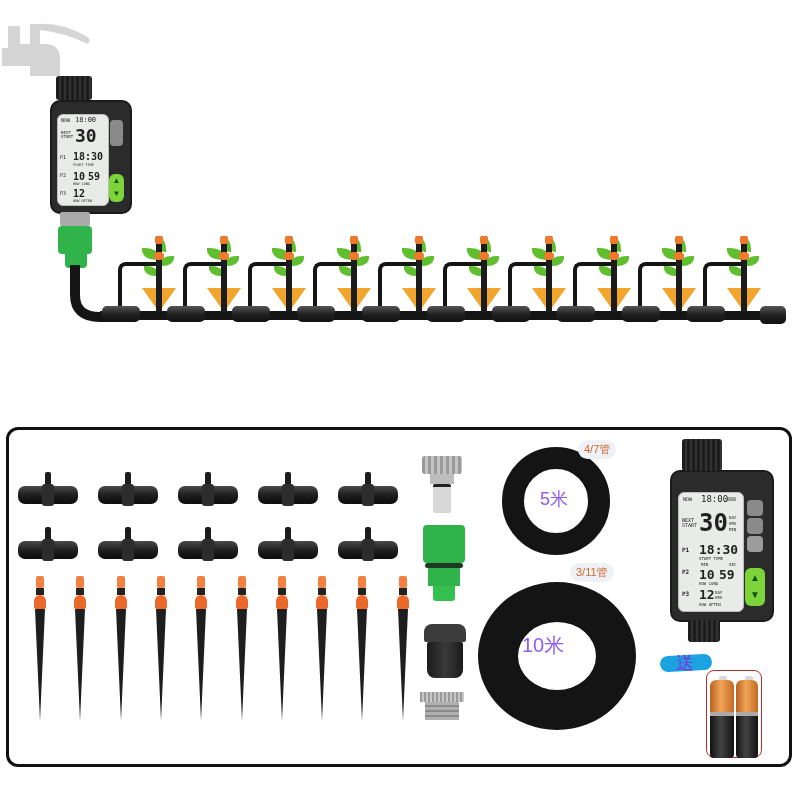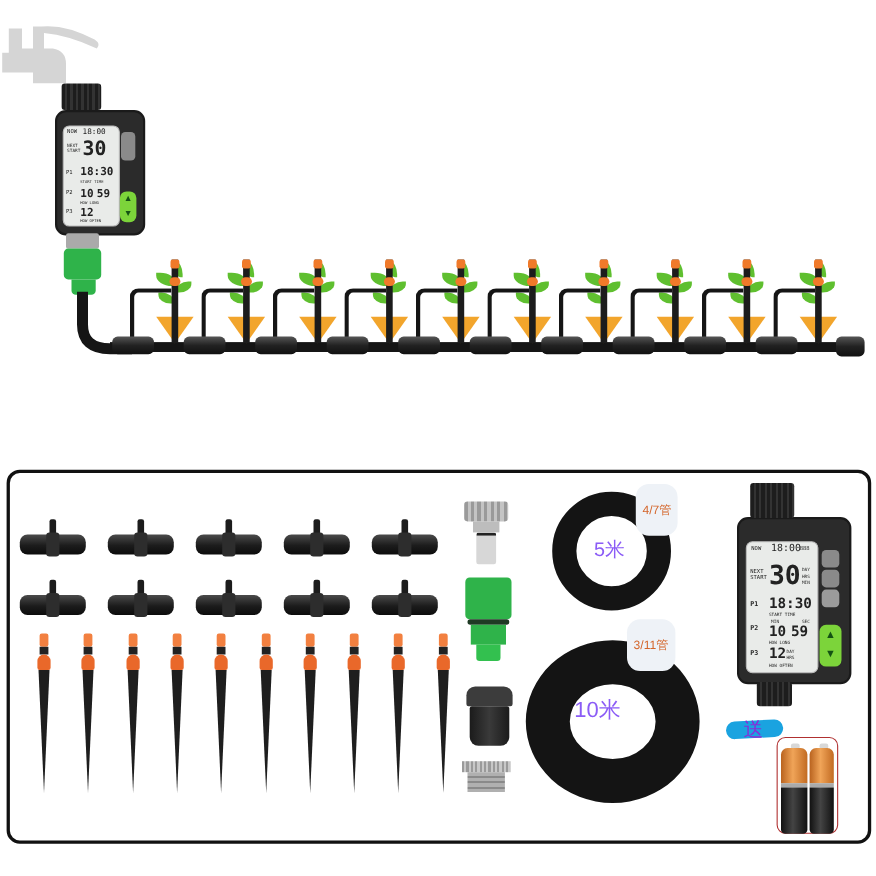--- a/index.html
+++ b/index.html
@@ -26,21 +26,21 @@
   .tee{width:60px;height:24px;}
   .tee .body{position:absolute;left:0;top:6px;width:60px;height:18px;background:linear-gradient(#4a4a4a,#1c1c1c 55%,#0c0c0c);border-radius:7px;}
   .tee .mid{position:absolute;left:24px;top:4px;width:12px;height:22px;background:#2d2d2d;border-radius:3px;}
   .tee .barb{position:absolute;left:27px;top:-8px;width:6px;height:14px;background:#1c1c1c;border-radius:2px;}
   .stake{width:14px;height:145px;}
   .stake .cap{position:absolute;left:3px;top:0;width:8px;height:12px;background:#f28040;border-radius:2px;}
   .stake .ring{position:absolute;left:3px;top:12px;width:8px;height:7px;background:#222;}
   .stake .bulb{position:absolute;left:1px;top:19px;width:12px;height:14px;background:#e9682a;border-radius:6px 6px 2px 2px;}
   .stake .spike{position:absolute;left:2px;top:33px;width:0;height:0;border-left:5px solid transparent;border-right:5px solid transparent;border-top:112px solid #1e1e1e;}
   .coil{border-radius:50%;border-style:solid;border-color:#141414;box-sizing:border-box;}
-  .tag{background:#eef2f7;border-radius:12px;color:#d4652a;font-size:11px;padding:16px 6px;}
+  .tag{background:#eef2f7;border-radius:12px;color:#d4652a;font-size:11px;padding:2px 6px;}
   .biglabel{color:#8b5cf6;}
   .battery{width:26px;height:78px;}
   .battery .top{position:absolute;left:0;top:0;width:26px;height:32px;background:linear-gradient(90deg,#b9631f,#f0a458 45%,#c26b22);border-radius:6px 6px 0 0;}
   .battery .tip{position:absolute;left:9px;top:-4px;width:8px;height:5px;background:#d8d8d8;border-radius:2px;}
   .battery .band{position:absolute;left:0;top:32px;width:26px;height:4px;background:#aaa;}
   .battery .bot{position:absolute;left:0;top:36px;width:26px;height:42px;background:linear-gradient(90deg,#111,#444 45%,#111);border-radius:0 0 4px 4px;}
 </style>
 </head>
 <body>
 

